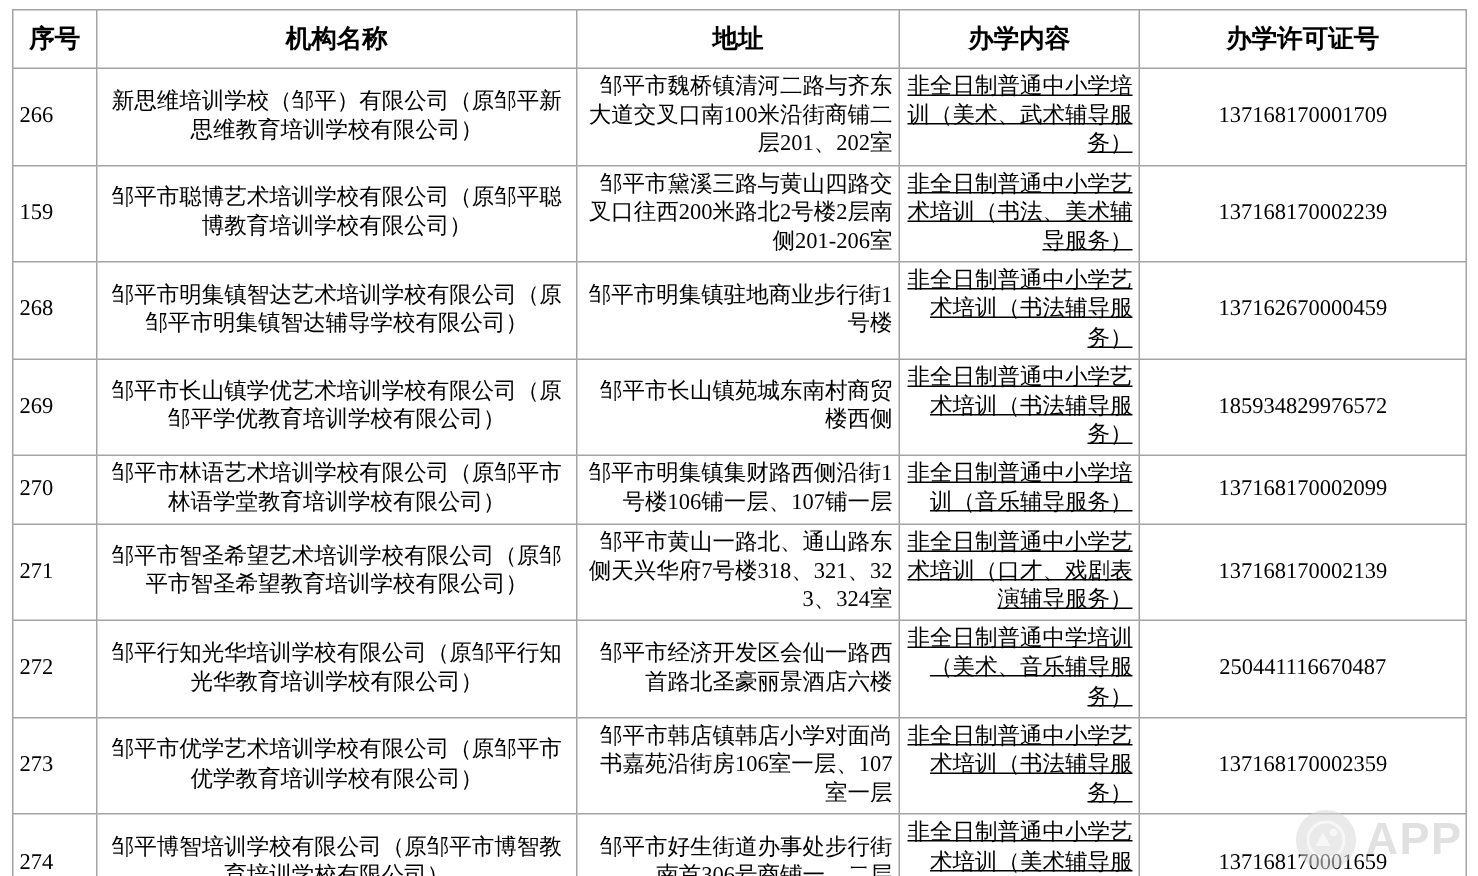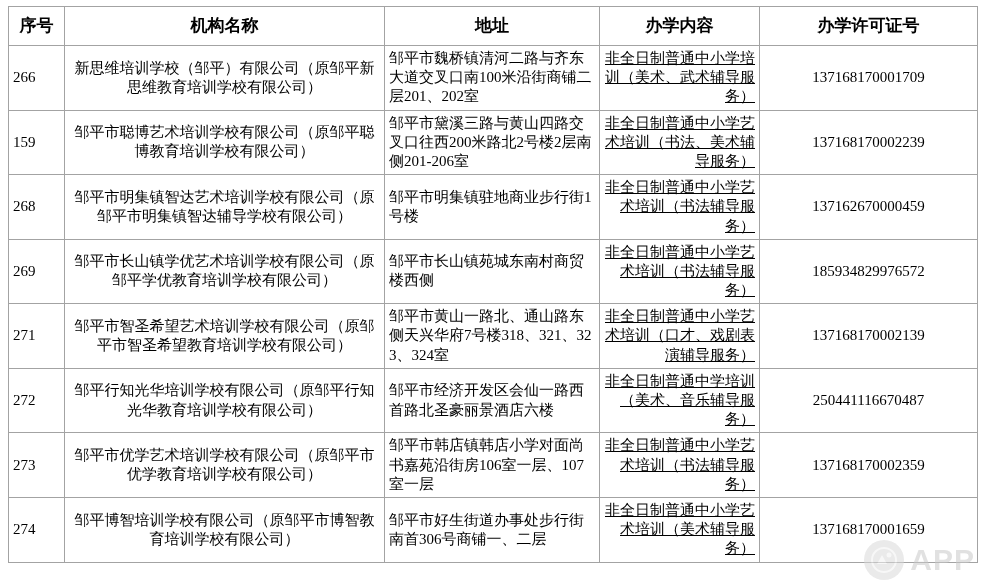--- a/index.html
+++ b/index.html
@@ -48,21 +48,21 @@
   col.c-content { width: 160px; }
   col.c-license { width: 218px; }
 
   td.seq {
     font-size: 16px;
   }
   td.name {
     text-align: center;
   }
   td.addr {
-    text-align: left;
+    text-align: right;
   }
   td.content {
     text-align: right;
     text-decoration: underline;
   }
   td.license {
     text-align: center;
     font-size: 16px;
   }
 
@@ -147,20 +147,27 @@
         <td class="license">137162670000459</td>
       </tr>
       <tr>
         <td class="seq">269</td>
         <td class="name">邹平市长山镇学优艺术培训学校有限公司（原邹平学优教育培训学校有限公司）</td>
         <td class="addr">邹平市长山镇苑城东南村商贸楼西侧</td>
         <td class="content">非全日制普通中小学艺术培训（书法辅导服务）</td>
         <td class="license">185934829976572</td>
       </tr>
       <tr>
+        <td class="seq">270</td>
+        <td class="name">邹平市林语艺术培训学校有限公司（原邹平市林语学堂教育培训学校有限公司）</td>
+        <td class="addr">邹平市明集镇集财路西侧沿街1号楼106铺一层、107铺一层</td>
+        <td class="content">非全日制普通中小学培训（音乐辅导服务）</td>
+        <td class="license">137168170002099</td>
+      </tr>
+      <tr>
         <td class="seq">271</td>
         <td class="name">邹平市智圣希望艺术培训学校有限公司（原邹平市智圣希望教育培训学校有限公司）</td>
         <td class="addr">邹平市黄山一路北、通山路东侧天兴华府7号楼318、321、323、324室</td>
         <td class="content">非全日制普通中小学艺术培训（口才、戏剧表演辅导服务）</td>
         <td class="license">137168170002139</td>
       </tr>
       <tr>
         <td class="seq">272</td>
         <td class="name">邹平行知光华培训学校有限公司（原邹平行知光华教育培训学校有限公司）</td>
         <td class="addr">邹平市经济开发区会仙一路西首路北圣豪丽景酒店六楼</td>

